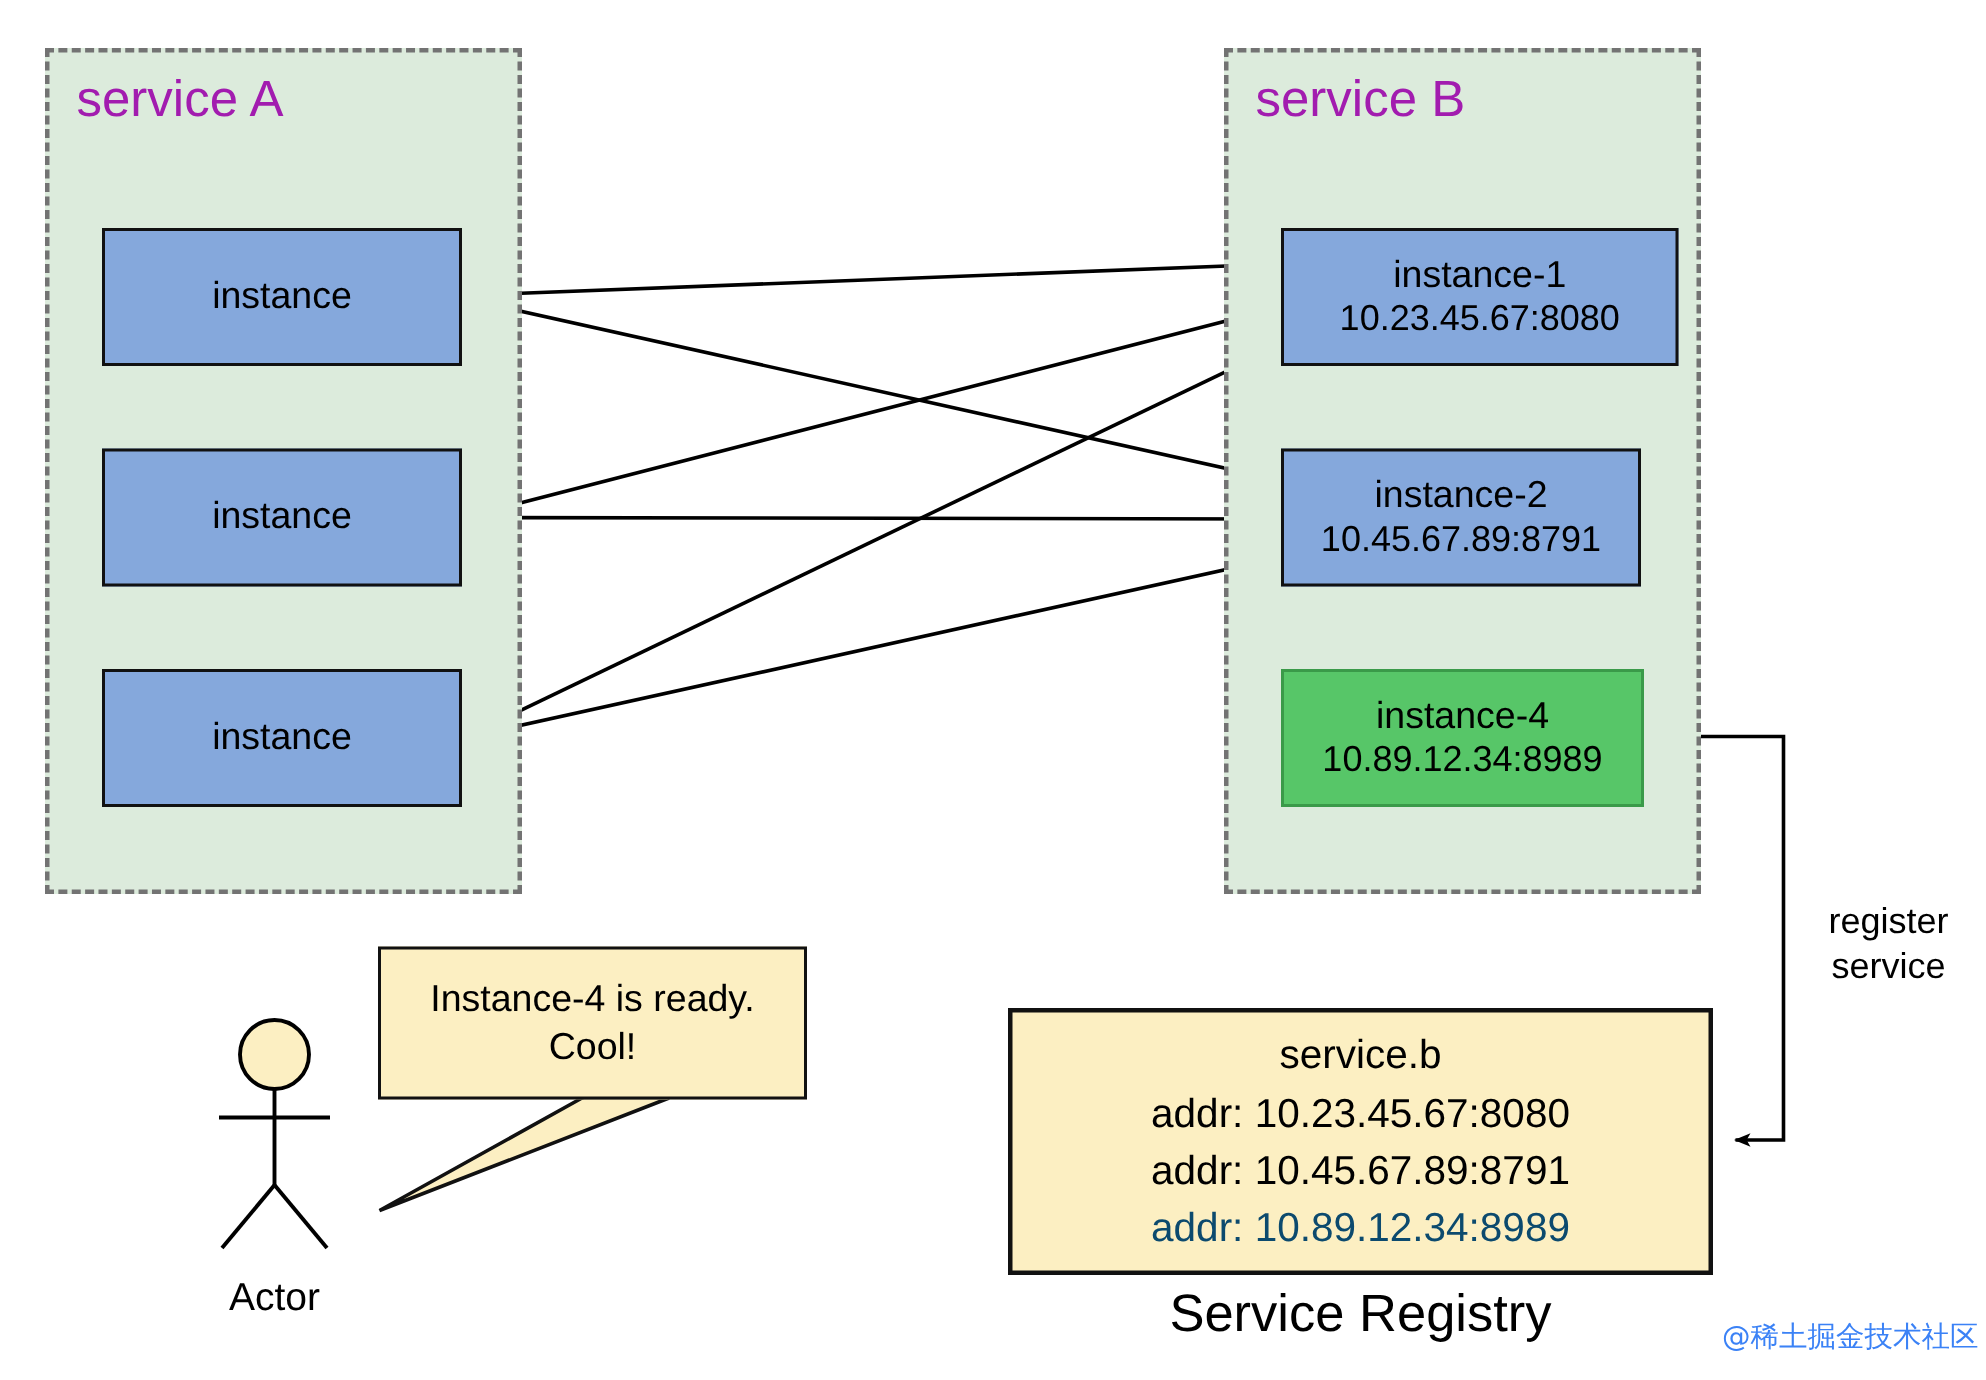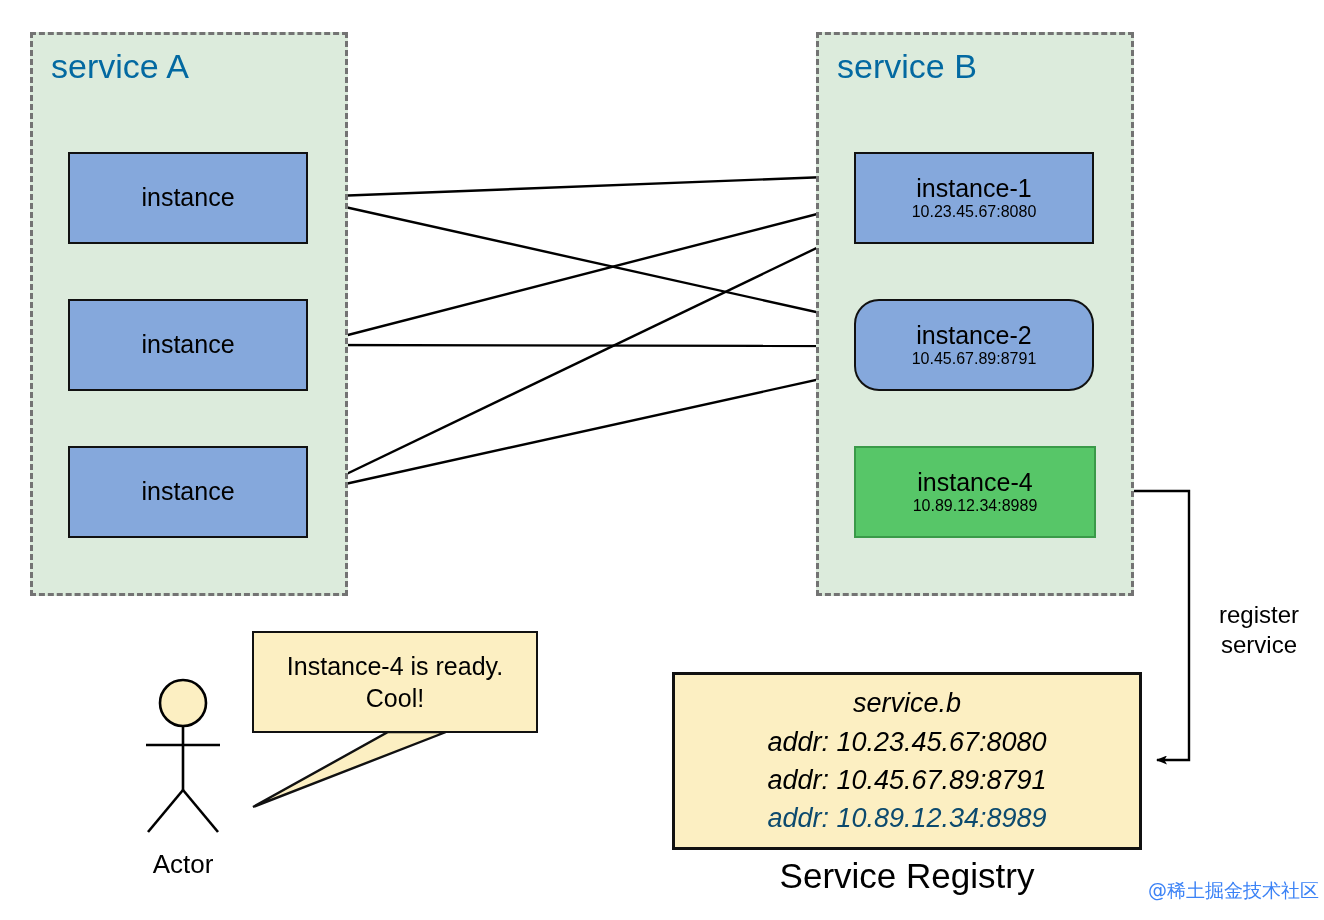--- a/index.html
+++ b/index.html
@@ -29,40 +29,40 @@
     position: absolute;
     background: #dcebdc;
     border: 3px dashed #737373;
     box-sizing: border-box;
   }
   .service-title {
     position: absolute;
     left: 18px;
     top: 12px;
     font-size: 34px;
-    color: #0369a1;
+    color: #a21caf;
     white-space: nowrap;
   }
   .node-box {
     position: absolute;
     box-sizing: border-box;
     border: 2px solid #111111;
     display: flex;
     flex-direction: column;
     align-items: center;
     justify-content: center;
     text-align: center;
     line-height: 1.18;
     color: #000000;
   }
   .node-blue { background: #85a8dc; }
   .node-green { background: #57c668; border-color: #3a9a49; }
   .node-line { display: block; white-space: nowrap; }
   .fs-24 { font-size: 25px; }
-  .fs-22 { font-size: 16px; }
+  .fs-22 { font-size: 24px; }
 
   .bubble {
     position: absolute;
     box-sizing: border-box;
     background: #fcefc2;
     border: 2px solid #111111;
     display: flex;
     flex-direction: column;
     align-items: center;
     justify-content: center;
@@ -162,46 +162,46 @@
     <span class="node-line fs-24">instance</span>
   </div>
   <div class="node-box node-blue" style="left:68px; top:446px; width:240px; height:92px;">
     <span class="node-line fs-24">instance</span>
   </div>
 
   <div class="service-group" style="left:816px; top:32px; width:318px; height:564px;">
     <div class="service-title">service B</div>
   </div>
 
-  <div class="node-box node-blue" style="left:854px; top:152px; width:240px; height:92px;">
+  <div class="node-box node-blue" style="left:854px; top:152px; width:265px; height:92px;">
     <span class="node-line fs-24">instance-1</span>
     <span class="node-line fs-22">10.23.45.67:8080</span>
   </div>
-  <div class="node-box node-blue" style="left:854px; top:299px; width:240px; height:92px;border-radius:25px;">
+  <div class="node-box node-blue" style="left:854px; top:299px; width:240px; height:92px;">
     <span class="node-line fs-24">instance-2</span>
     <span class="node-line fs-22">10.45.67.89:8791</span>
   </div>
   <div class="node-box node-green" style="left:854px; top:446px; width:242px; height:92px;">
     <span class="node-line fs-24">instance-4</span>
     <span class="node-line fs-22">10.89.12.34:8989</span>
   </div>
 
   <div class="edge-label" style="left:1200px; top:600px; width:118px;">
     <span>register</span><br>
     <span>service</span>
   </div>
 
   <div class="bubble" style="left:252px; top:631px; width:286px; height:102px;">
     <span>Instance-4 is ready.</span>
     <span>Cool!</span>
   </div>
 
   <div class="caption caption-actor" style="left:123px; top:849px; width:120px;">Actor</div>
 
-  <div class="registry-box" style="left:672px; top:672px; width:470px; height:178px;font-style:italic;">
+  <div class="registry-box" style="left:672px; top:672px; width:470px; height:178px;">
     <span class="registry-line">service.b</span>
     <span class="registry-line">addr: 10.23.45.67:8080</span>
     <span class="registry-line">addr: 10.45.67.89:8791</span>
     <span class="registry-line new">addr: 10.89.12.34:8989</span>
   </div>
 
   <div class="caption caption-registry" style="left:672px; top:856px; width:470px;">Service Registry</div>
 
   <div class="watermark" style="left:1148px; top:878px;">@稀土掘金技术社区</div>
 

